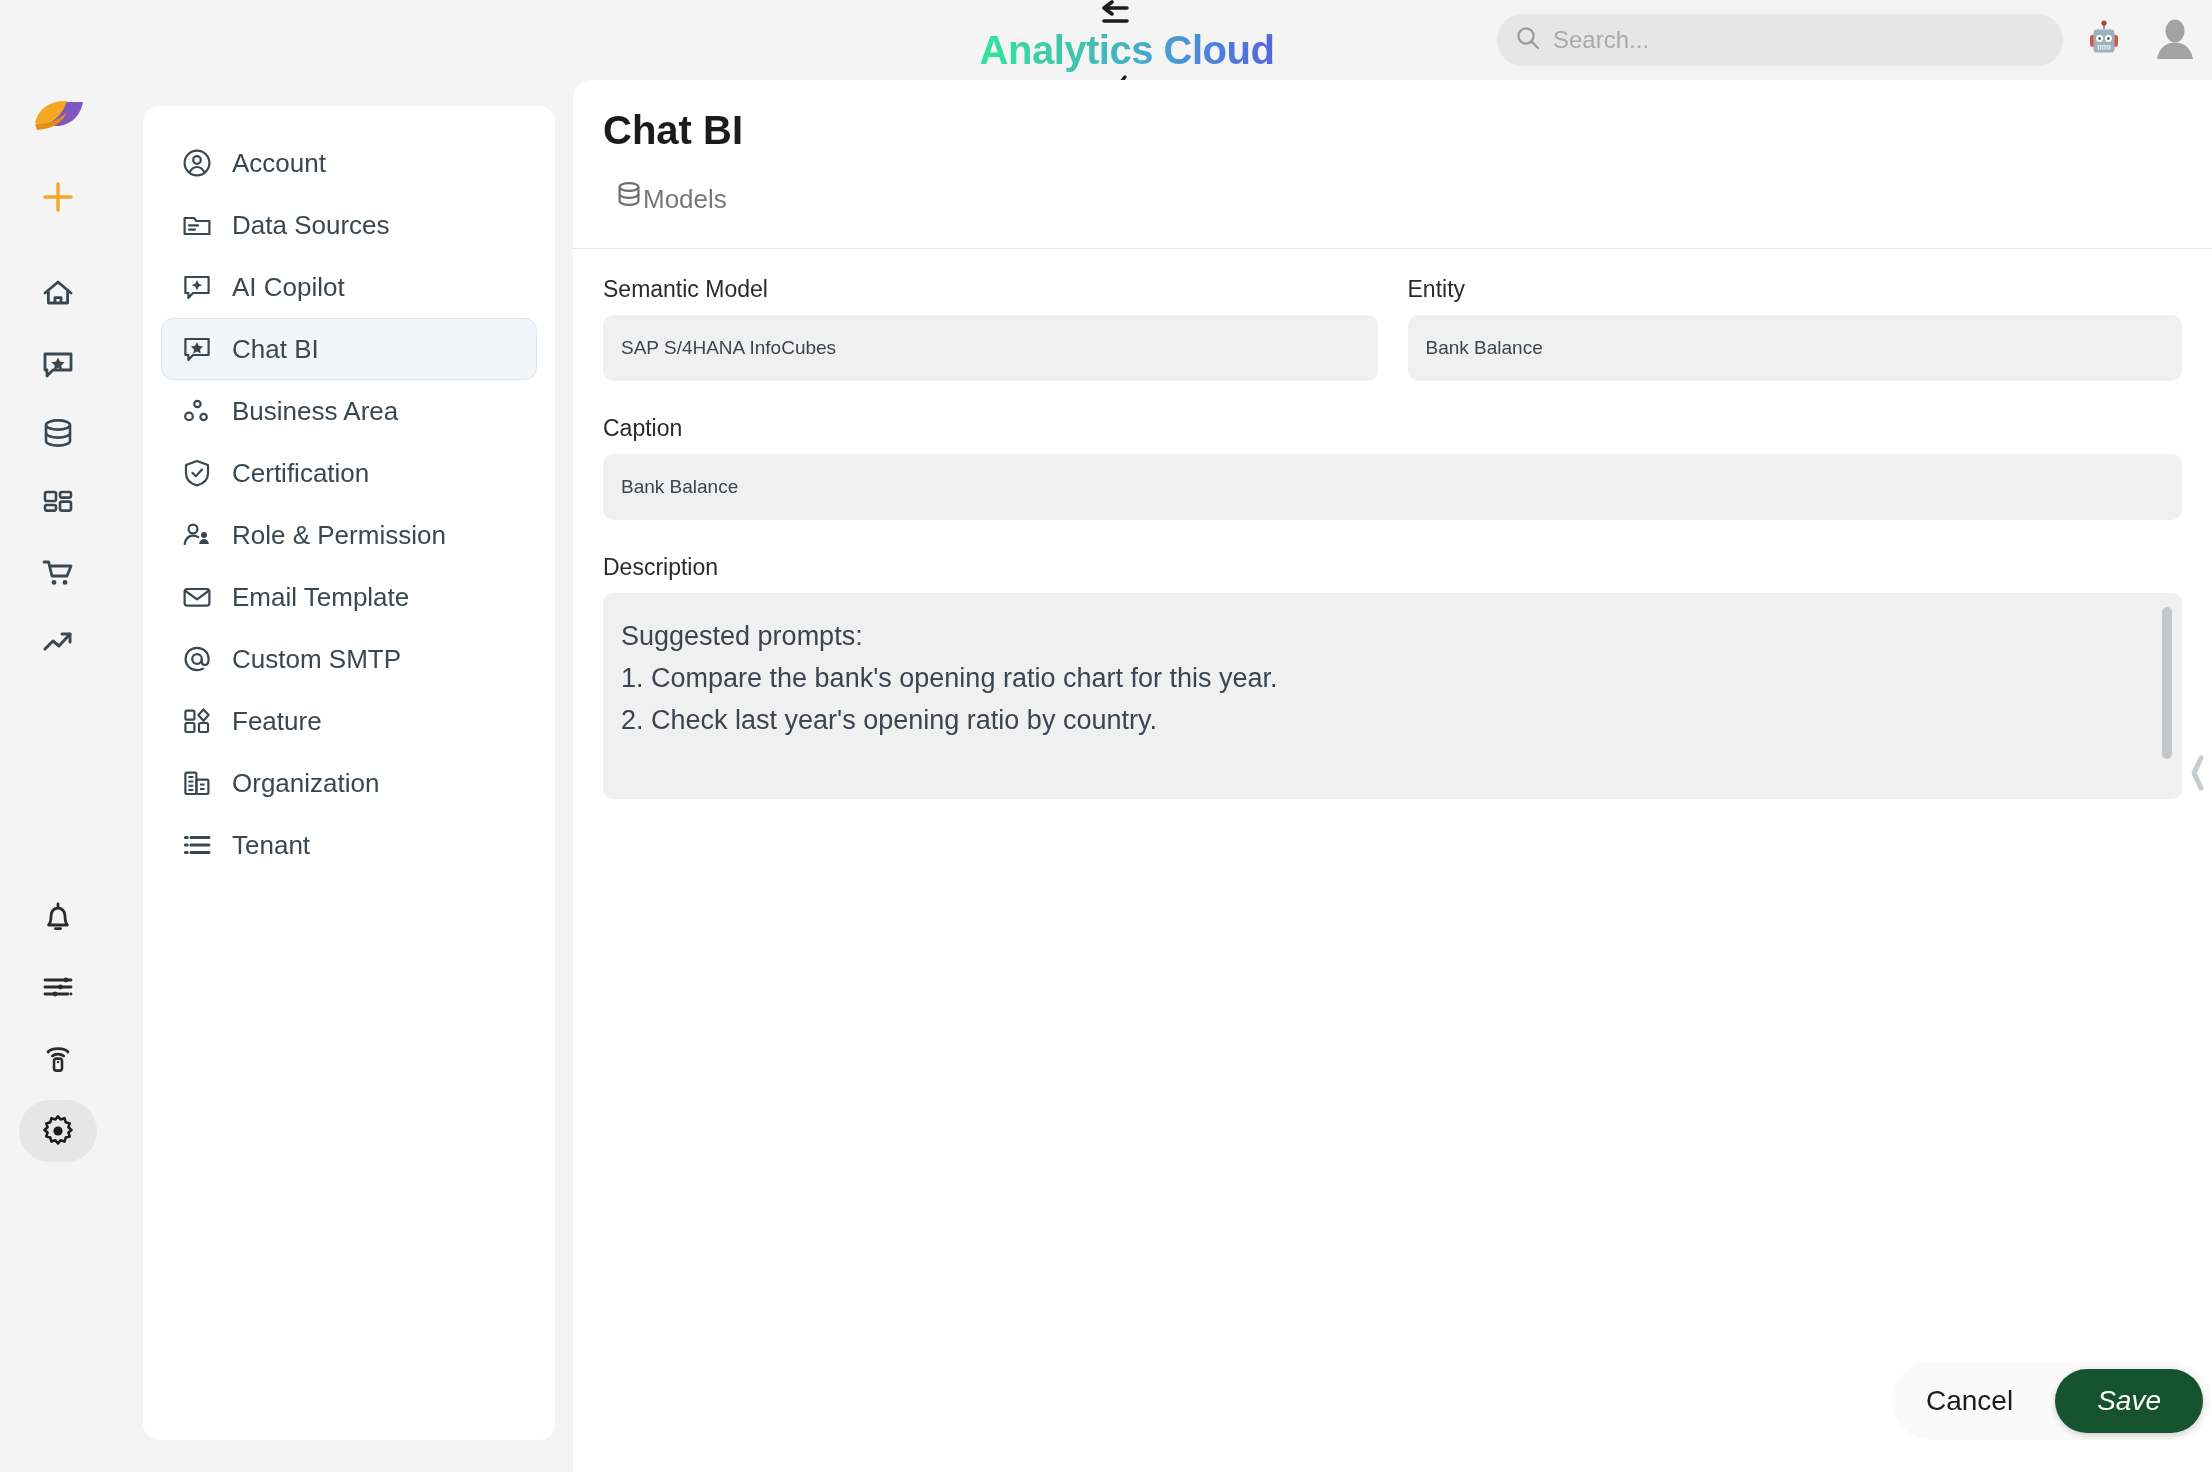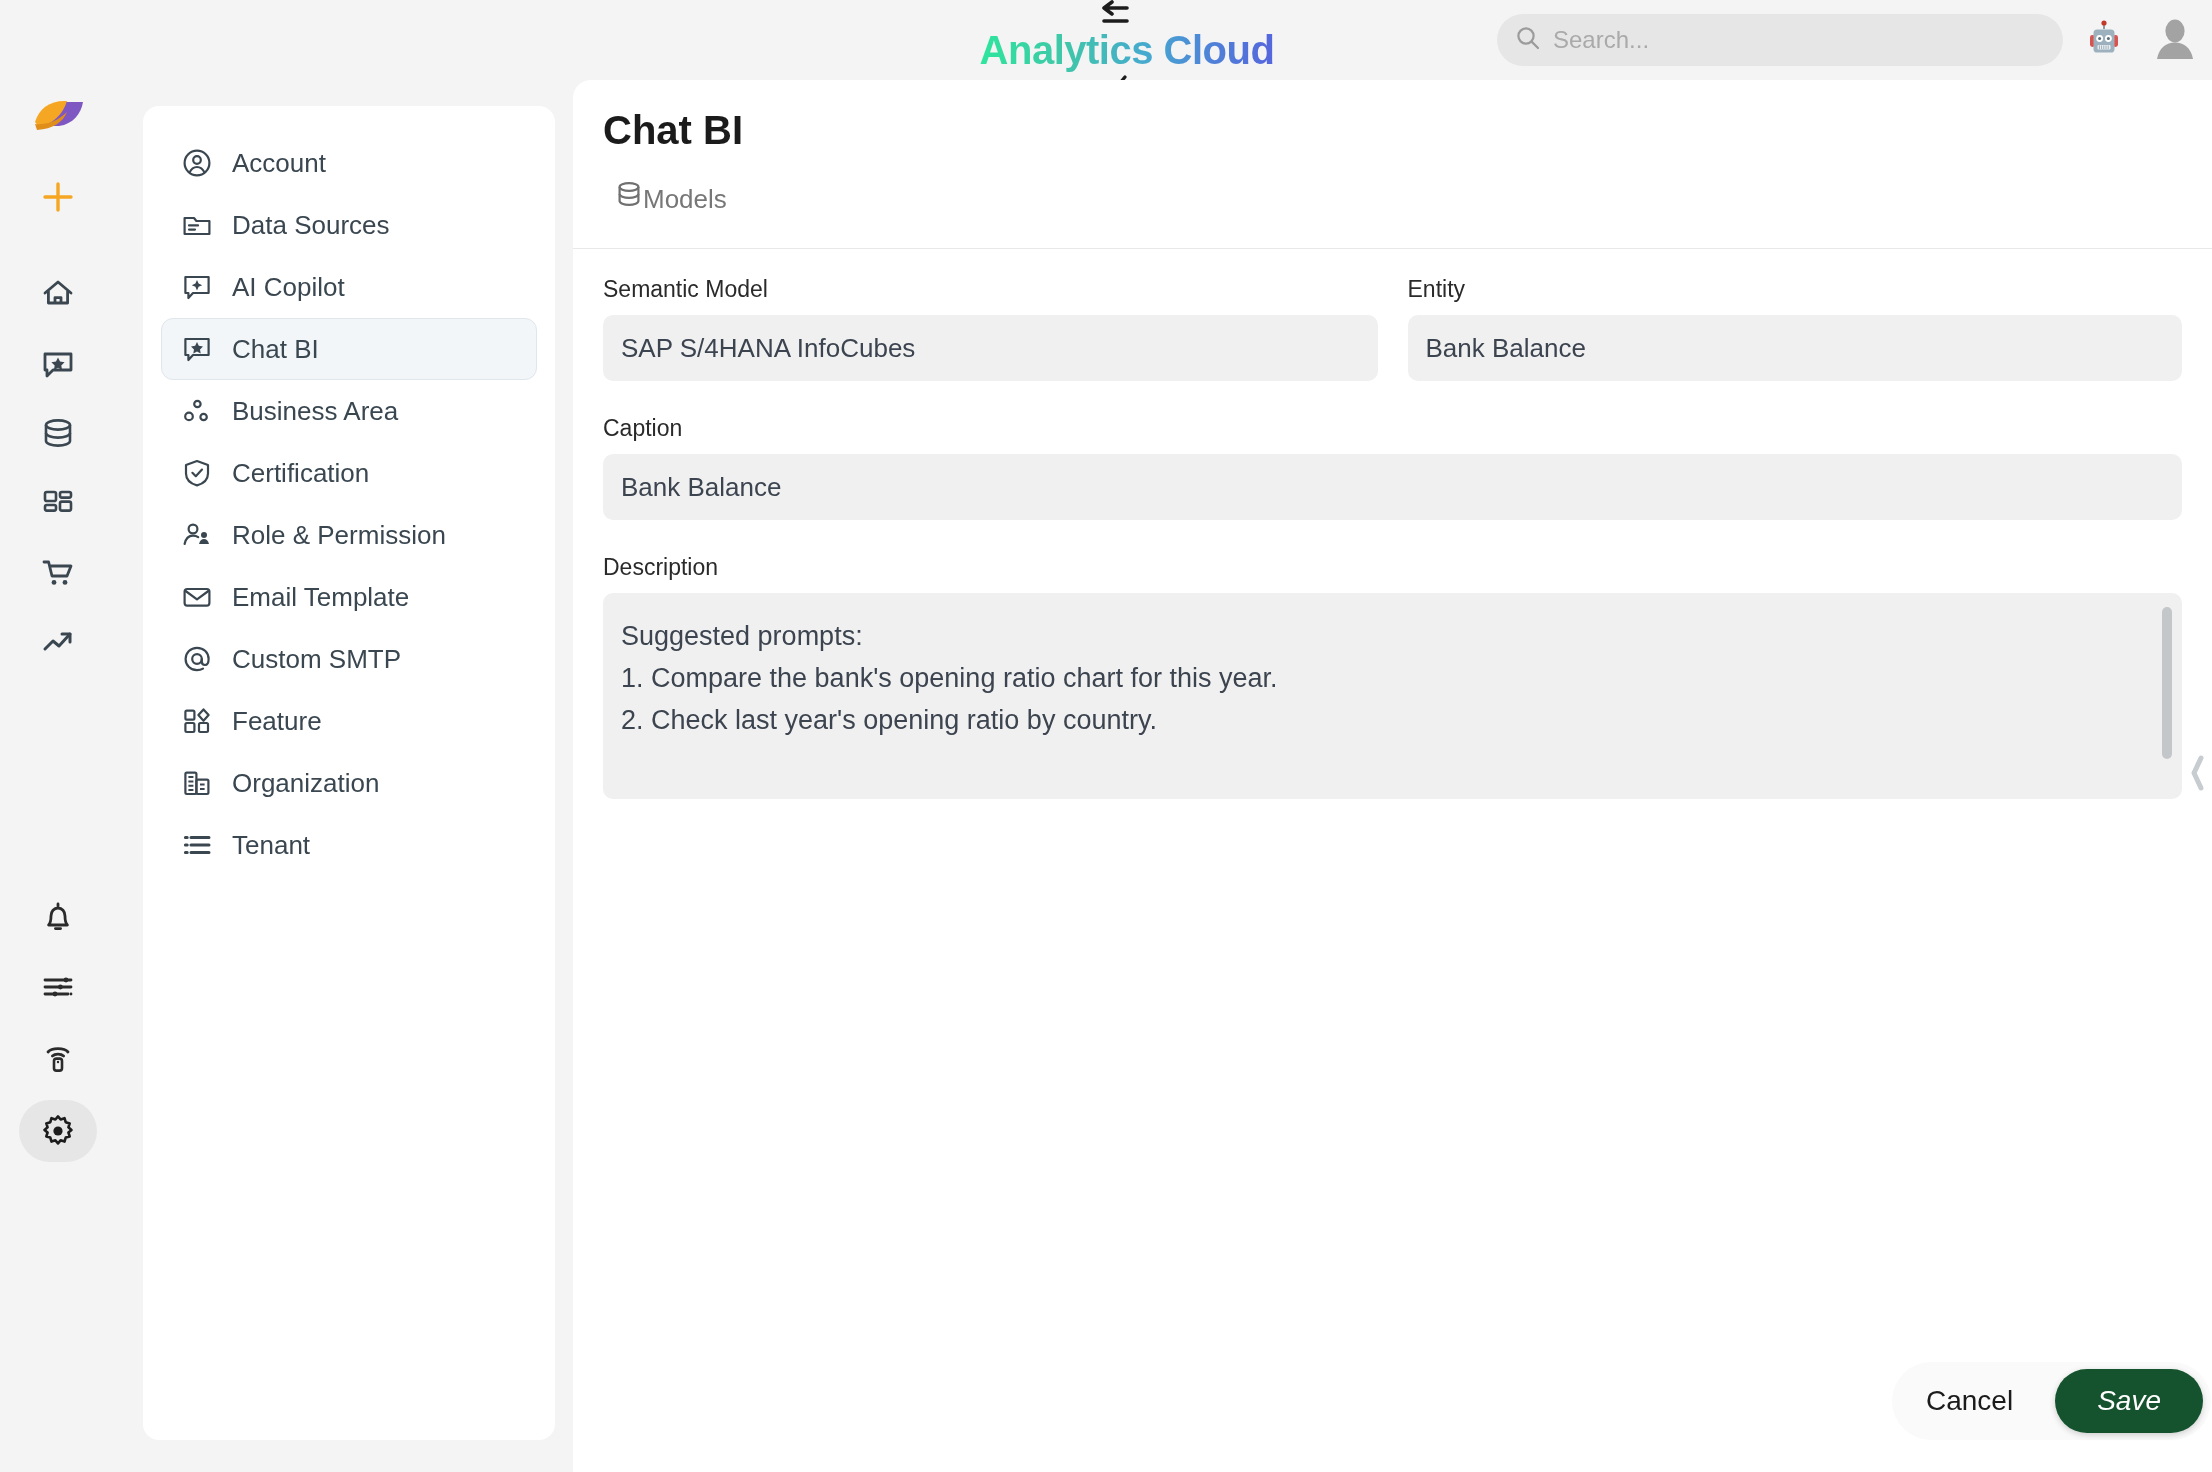--- a/index.html
+++ b/index.html
@@ -83,21 +83,21 @@
     background: #e8e8e8; }
 
   .form { position: absolute; left: 30px; top: 196px; width: 1579px; }
   .row { display: flex; gap: 30px; }
   .field { flex: 1; margin-bottom: 34px; }
   .field.full { width: 100%; }
   .label { font-size: 23px; color: #2a2a2a; margin-bottom: 12px; }
   .input-box {
     background: #f0f0f0; border-radius: 10px; height: 66px;
     display: flex; align-items: center; padding: 0 18px;
-    font-size: 26px; color: #3c4450; cursor: text;
+    font-size: 19px; color: #3c4450; cursor: text;
   }
   .textarea-box {
     position: relative; background: #f0f0f0; border-radius: 10px; height: 206px;
     padding: 22px 46px 22px 18px; font-size: 27px; color: #3c4450;
     line-height: 42px; cursor: text; overflow: hidden;
   }
   .scroll-thumb {
     position: absolute; right: 10px; top: 14px; width: 10px; height: 152px;
     background: #c4c7ca; border-radius: 5px; cursor: pointer;
   }

